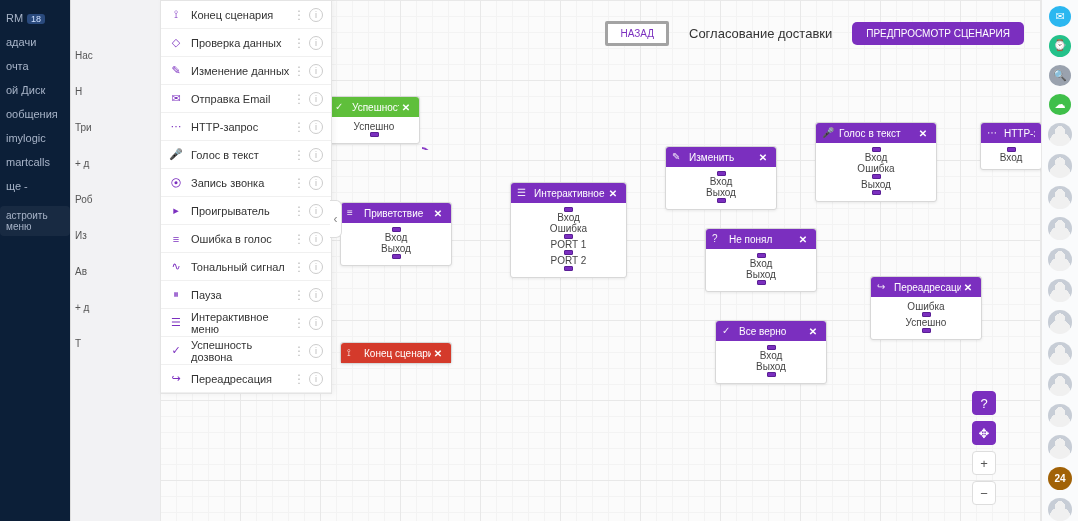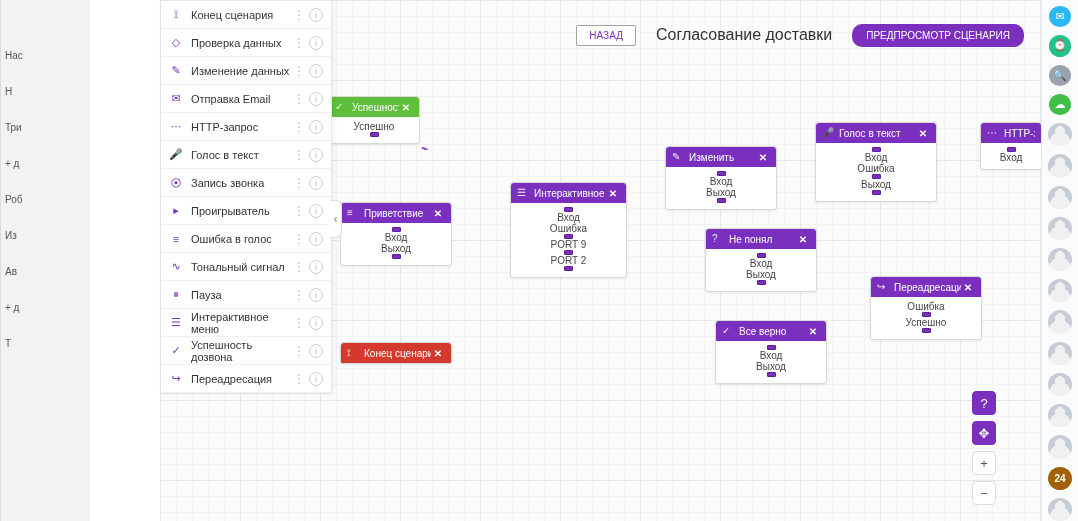--- a/index.html
+++ b/index.html
@@ -31,23 +31,23 @@
       linear-gradient(#e8e8e8 1px,transparent 1px),
       linear-gradient(90deg,#e8e8e8 1px,transparent 1px),
       linear-gradient(#f3f3f3 1px,transparent 1px),
       linear-gradient(90deg,#f3f3f3 1px,transparent 1px);
     background-size:80px 80px,80px 80px,16px 16px,16px 16px;}
   svg.wires{position:absolute;inset:0;pointer-events:none;}
   svg.wires path{stroke:#8a3fc7;stroke-width:2;fill:none;}
 
   
   .topbar{position:absolute;top:16px;right:18px;display:flex;align-items:center;gap:12px;z-index:300;}
-  .topbar .back{border:1px solid #a3a3a3;color:#7b2fbf;background:#fff;padding:4px 12px;font-size:10px;border-radius:2px;cursor:pointer;text-transform:uppercase;}
-  .topbar .title{font-size:16px;color:#333;margin:10px 8px;}
-  .topbar .btn{padding:6px 14px;font-size:10px;color:#fff;border-radius:10px;cursor:pointer;text-transform:uppercase;}
+  .topbar .back{border:3px solid #a3a3a3;color:#7b2fbf;background:#fff;padding:4px 12px;font-size:10px;border-radius:2px;cursor:pointer;text-transform:uppercase;}
+  .topbar .title{font-size:13px;color:#333;margin:10px 8px;}
+  .topbar .btn{padding:6px 14px;font-size:10px;color:#fff;border-radius:5px;cursor:pointer;text-transform:uppercase;}
   .btn-preview{background:#7b2fbf;}
   .btn-publish{background:#222;}
 
   
   .node{position:absolute;background:#fff;border:1px solid #d8d8d8;border-radius:3px;box-shadow:0 1px 3px rgba(0,0,0,.08);font-size:10px;}
   .node .hdr{display:flex;align-items:center;height:20px;padding:0 6px;color:#fff;border-radius:3px 3px 0 0;}
   .node.purple .hdr{background:#7b2fbf;}
   .node.green  .hdr{background:#5fbf3b;}
   .node.red    .hdr{background:#d43a2b;}
   .node .hdr .nicon{width:12px;height:12px;margin-right:5px;opacity:.9;font-size:10px;}
@@ -72,20 +72,31 @@
   .right-rail{width:36px;position:absolute;right:0;top:0;bottom:0;background:#fafbfc;border-left:1px solid #e8e8e8;display:flex;flex-direction:column;align-items:center;padding-top:6px;gap:8px;}
   .right-rail .ricon{width:22px;height:22px;border-radius:50%;display:flex;align-items:center;justify-content:center;color:#fff;font-size:11px;cursor:pointer;}
   .right-rail .ava{width:24px;height:24px;border-radius:50%;background:#c7cdd6;background-image:radial-gradient(circle at 50% 35%,#f0f0f0 25%,transparent 26%),radial-gradient(circle at 50% 85%,#f0f0f0 45%,transparent 46%);cursor:pointer;}
   .right-rail .b24{width:24px;height:24px;border-radius:50%;background:#a16207;color:#fff;font-size:10px;font-weight:bold;display:flex;align-items:center;justify-content:center;}
 </style>
 </head>
 <body>
 
 <div class="app">
 
+  <div class="left-bg">
+    <div class="row"><span>RM</span><span class="badge">18</span></div>
+    <div class="row">адачи</div>
+    <div class="row">очта</div>
+    <div class="row">ой Диск</div>
+    <div class="row">ообщения</div>
+    <div class="row">imylogic</div>
+    <div class="row">martcalls</div>
+    <div class="row">ще -</div>
+    <div class="setup">астроить меню</div>
+  </div>
 
   <div class="mid-bg">
     <div class="chunk">Нас</div>
     <div class="chunk">Н</div>
     <div class="chunk">Три</div>
     <div class="chunk">+ д</div>
     <div class="chunk">Роб</div>
     <div class="chunk">Из</div>
     <div class="chunk">Ав</div>
     <div class="chunk">+ д</div>
@@ -169,21 +180,21 @@
       <div class="body">
         <div class="port in">
             <span class="dot"></span>
             <span class="plabel">Вход</span>
           </div>
         <div class="port out">
             <span class="plabel">Ошибка</span>
             <span class="dot"></span>
           </div>
         <div class="port out">
-            <span class="plabel">PORT 9</span>
+            <span class="plabel">PORT 1</span>
             <span class="dot"></span>
           </div>
         <div class="port out">
             <span class="plabel">PORT 2</span>
             <span class="dot"></span>
           </div>
       </div>
     </div>
 
     <div class="node purple" style="left:505px;top:146px;width:110px">

